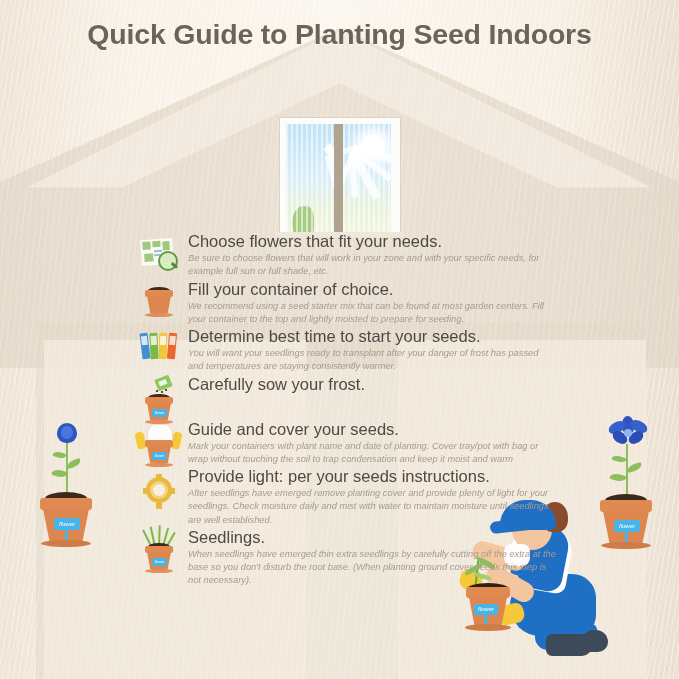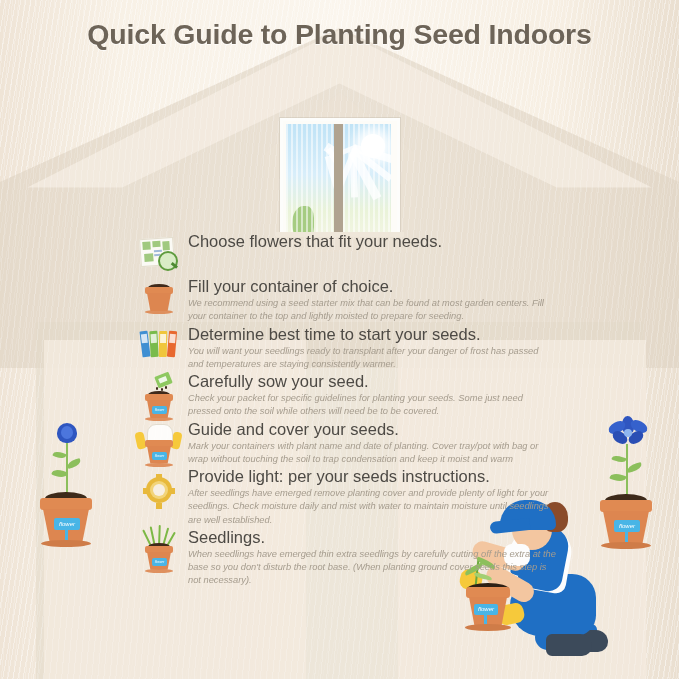--- a/index.html
+++ b/index.html
@@ -186,20 +186,21 @@
           <div class="cat-sq" style="left:22px;top:3px;width:7px;height:9px;"></div>
           <div class="cat-sq" style="left:3px;top:14px;width:9px;height:8px;"></div>
           <div class="cat-sq" style="left:20px;top:15px;width:9px;height:7px;"></div>
           <div class="cat-txt" style="left:13px;top:11px;width:8px;"></div>
           <div class="cat-txt" style="left:13px;top:15px;width:6px;"></div>
         </div>
         <div class="mag-ring"></div>
         <div class="mag-hand"></div>
       </div>
       <p class="step-head">Choose flowers that fit your needs.</p>
+      <p class="step-body">Be sure to choose flowers that will work in your zone and with your specific needs, for example full sun or full shade, etc.</p>
     </div>
 
     <div class="step">
       <div class="ico">
         <div class="pot" style="top:8px;">
           <div class="pot-soil"></div>
           <div class="pot-rim"></div>
           <div class="pot-body"></div>
           <div class="pot-saucer"></div>
         </div>
@@ -237,22 +238,21 @@
         <div class="seed" style="left:29px;top:12px;"></div>
         <div class="seed" style="left:23px;top:17px;"></div>
         <div class="pot" style="top:20px;">
           <div class="pot-soil"></div>
           <div class="pot-rim"></div>
           <div class="pot-body"></div>
           <div class="tag">flower</div>
           <div class="pot-saucer"></div>
         </div>
       </div>
-      <p class="step-head">Carefully sow your seed.</p>
-      <p class="step-body">Check your packet for specific guidelines for planting your seeds.  Some just need pressed onto the soil while others will need be to be covered.</p>
+      <p class="step-head">Carefully sow your frost.</p>
     </div>
 
     <div class="step">
       <div class="ico">
         <div class="glove" style="left:0px;top:10px;transform:rotate(-12deg);"></div>
         <div class="glove" style="left:36px;top:10px;transform:rotate(12deg);"></div>
         <div class="bag"></div>
         <div class="pot" style="top:18px;">
           <div class="pot-rim"></div>
           <div class="pot-body"></div>

